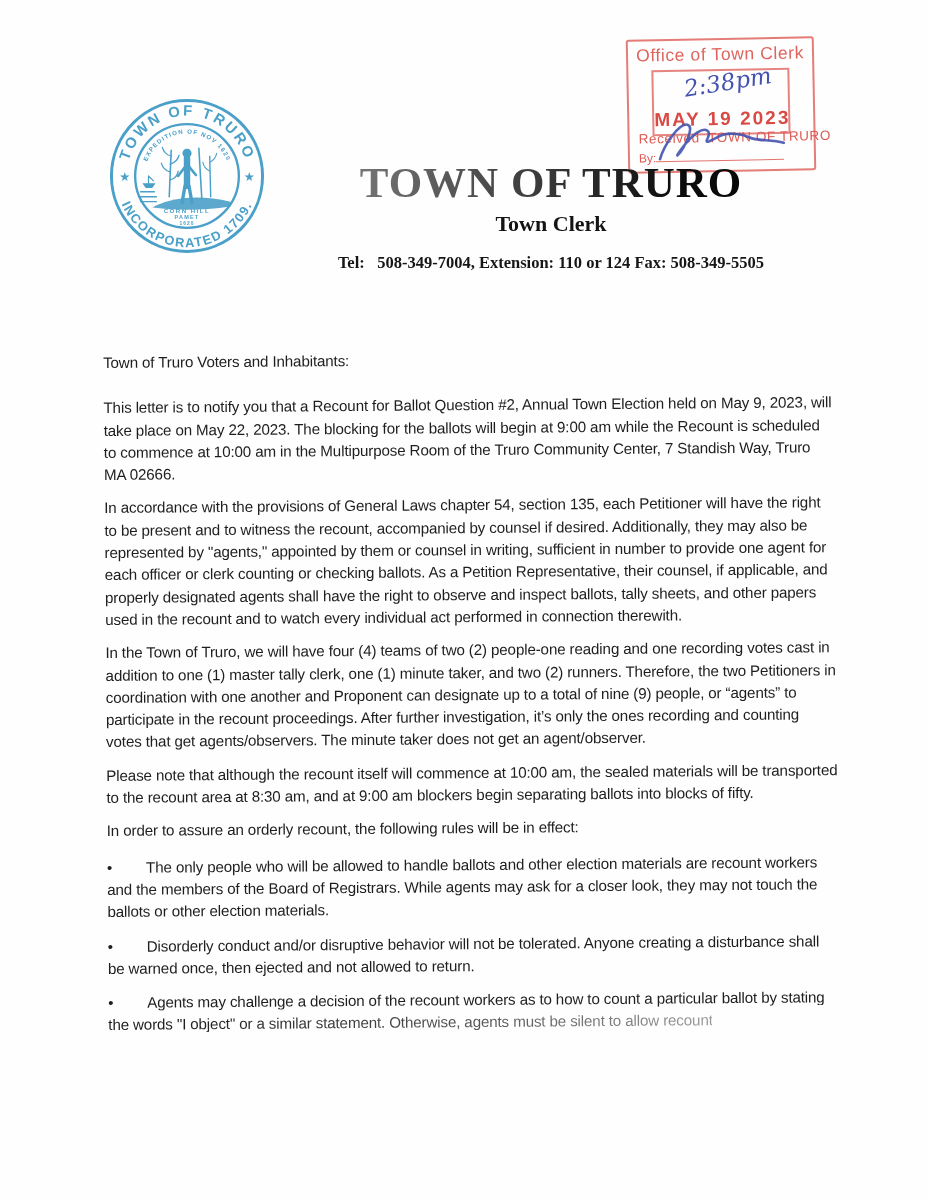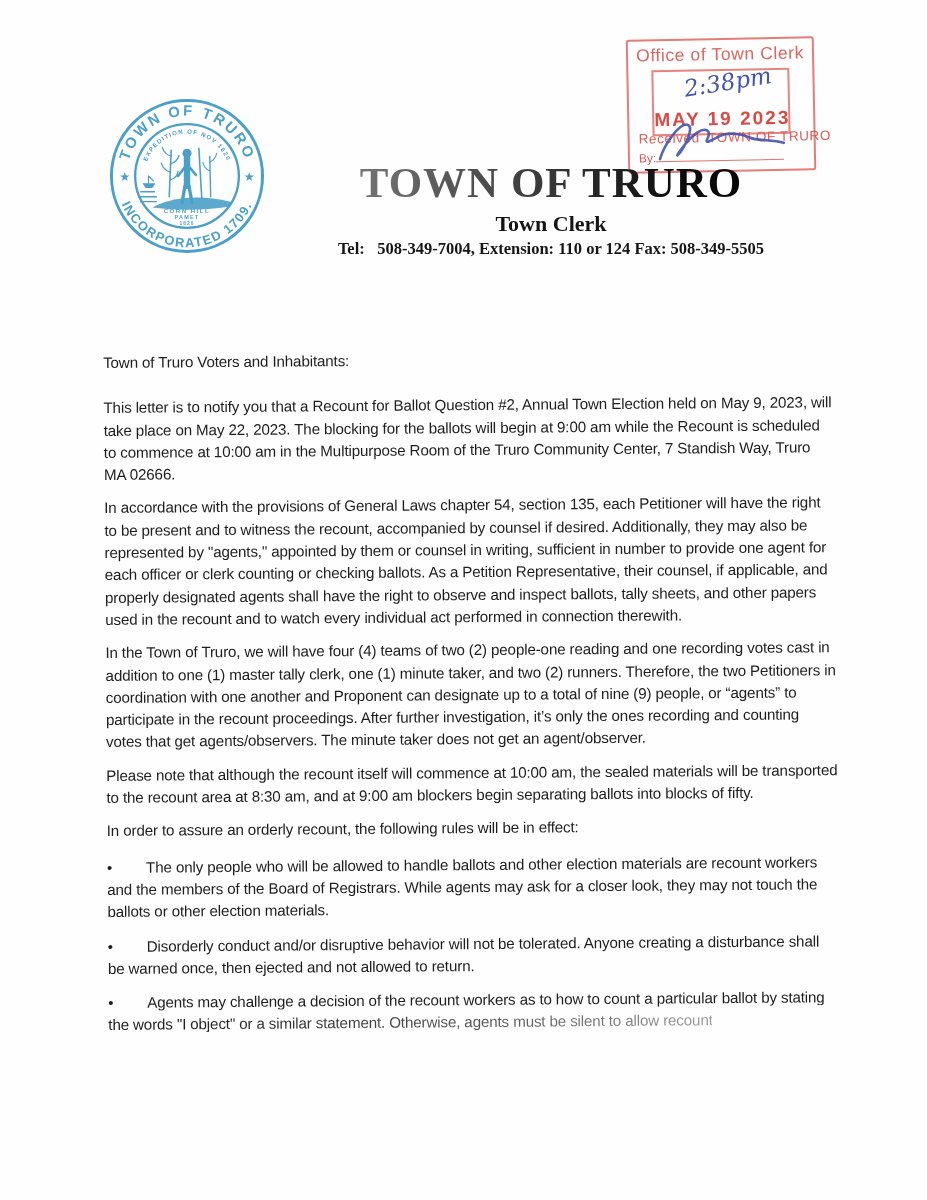--- a/index.html
+++ b/index.html
@@ -38,21 +38,21 @@
     position:absolute;left:262px;top:160px;width:578px;text-align:center;
     font-family:"Liberation Serif",serif;color:#141414;
   }
   .title{
     margin:0;font-size:43px;font-weight:bold;letter-spacing:1px;line-height:1.08;
     background:linear-gradient(90deg,#8f8f8f 0%,#6b6b6b 22%,#3a3a3a 48%,#0c0c0c 72%,#000 100%);
     -webkit-background-clip:text;background-clip:text;color:transparent;
   }
   .subtitle{margin:5px 0 0;font-size:22px;font-weight:bold;color:#141414;}
   .address{margin-top:3px;font-size:25px;color:#1b1b1b;white-space:pre;}
-  .contact{margin-top:2px;font-size:16.5px;font-weight:bold;color:#161616;white-space:pre;}
+  .contact{margin-top:16px;font-size:16.5px;font-weight:bold;color:#161616;white-space:pre;}
 
   
   .letter-body{
     position:absolute;left:103px;top:352px;width:732px;
     font-size:15.2px;line-height:22.3px;letter-spacing:-0.15px;color:#1e1e1e;
     transform:rotate(-0.45deg);transform-origin:0 0;
   }
   .letter-body p{margin:0 0 11px;}
   .salutation{margin-bottom:23px !important;}
   .rules-intro{margin-bottom:14px !important;}

